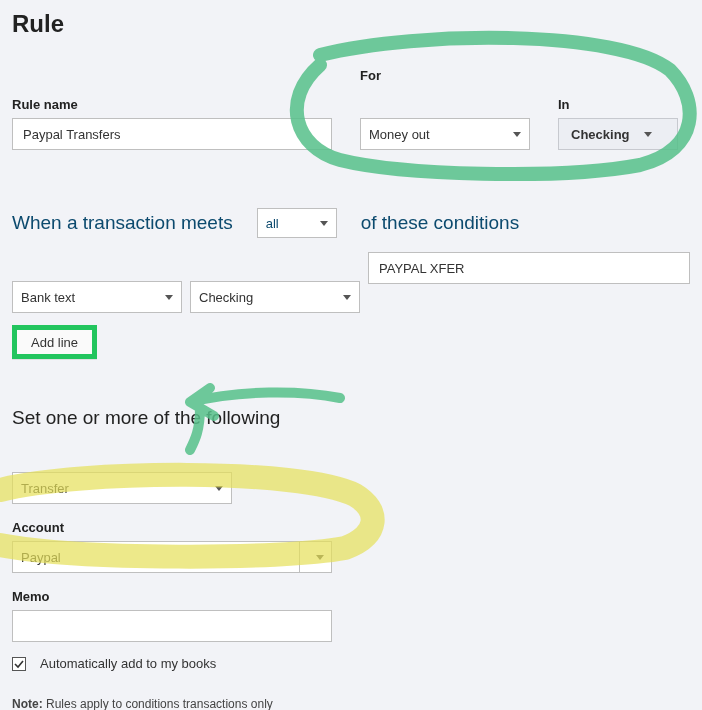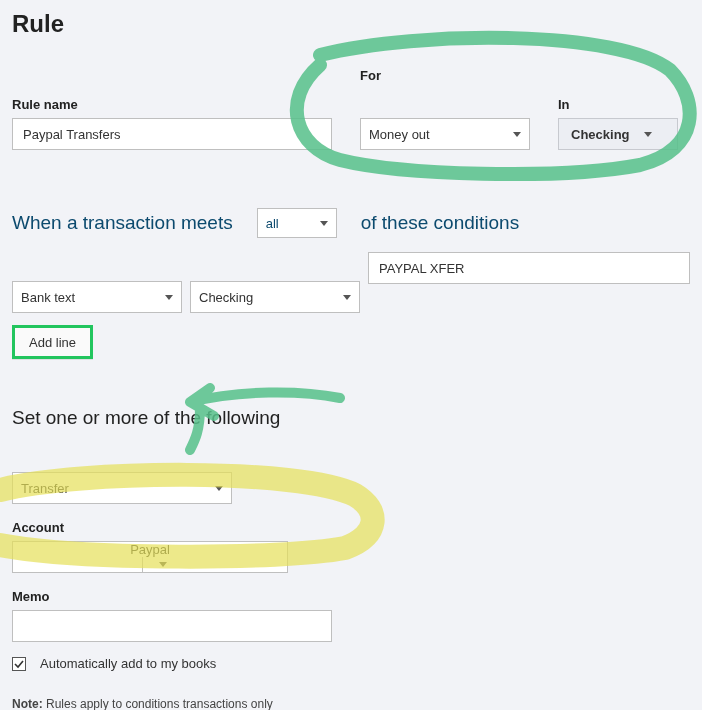--- a/index.html
+++ b/index.html
@@ -52,30 +52,30 @@
     font-size:13px; display:flex; align-items:center; padding:0 8px;
     cursor:pointer; justify-content:space-between;
   }
 
   .cond-row { display:flex; gap:8px; margin-bottom:12px; }
   .cond-row .select-box { width:170px; }
   .cond-row .value-input { width:280px; }
 
   .add-line-btn {
     height:34px; padding:0 14px; background:#fafafa;
-    border:3px solid #22c55e; font-size:13px; color:#333; cursor:pointer;
+    border:5px solid #22c55e; font-size:13px; color:#333; cursor:pointer;
     box-shadow:0 1px 0 rgba(0,0,0,.08);
   }
 
   .set-heading {
     font-family:"Trebuchet MS","Segoe UI",Arial,sans-serif;
     font-size:19px; color:#222; margin:48px 0 14px 0;
   }
 
-  .combo-box { width:276px;flex-direction:column; }
+  .combo-box { width:320px; }
   .combo-box .split {
     width:32px; height:100%; border-left:1px solid #bfbfbf;
     display:flex; align-items:center; justify-content:center;
     margin:-0px -8px -0px 8px;
   }
 
   .memo-input { width:320px; }
 
   .chk-row { display:flex; align-items:center; gap:14px; margin-top:14px; font-size:13px; }
   .chk {

